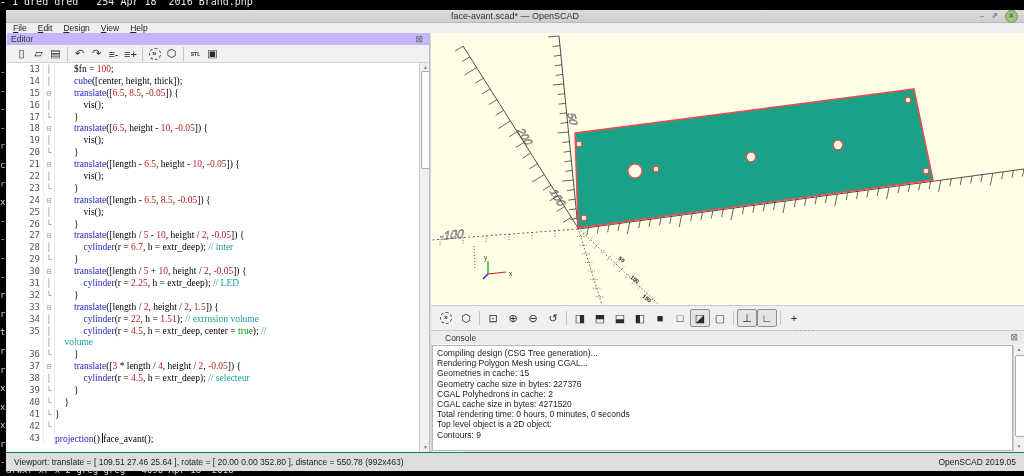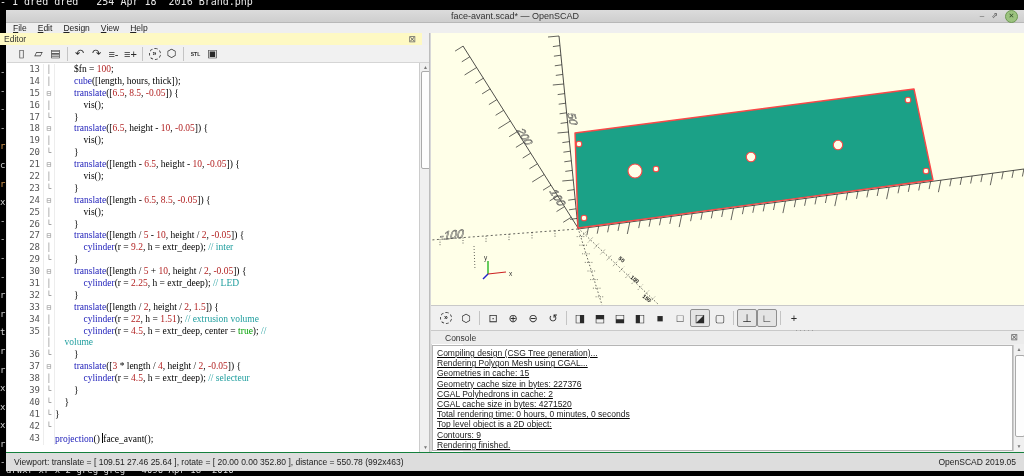--- a/index.html
+++ b/index.html
@@ -24,21 +24,21 @@
             font-size:9px;color:#333;}
   .winbtns{position:absolute;right:6px;top:0;height:12px;display:flex;align-items:center;gap:7px;}
   .wb{font-size:8px;color:#555;line-height:10px;}
   .wb-close{width:11px;height:11px;border-radius:50%;background:#9cc37f;border:1px solid #6f9a55;
             color:#33502a;font-size:7px;line-height:10px;text-align:center;}
   #menubar{left:6px;top:23px;width:1018px;height:10px;background:#efefef;display:flex;
            font-size:8.5px;color:#222;}
   .menu-item{padding:0 4px;margin-left:3px;display:inline-block;}
   .menu-item::first-letter{text-decoration:underline;}
   
-  #editor-header{left:0;top:33px;width:422px;height:12px;background:#fef9c3;font-size:8.5px;
+  #editor-header{left:7px;top:33px;width:422px;height:12px;background:#c4b5fd;font-size:8.5px;
                  color:#333;display:flex;align-items:center;}
   #editor-header .lbl{margin-left:4px;}
   .detach{position:absolute;right:6px;top:1px;color:#666;font-size:9px;}
   #editor-toolbar{left:7px;top:45px;width:422px;height:18px;background:#f1f1f1;
                   border-bottom:1px solid #d5d5d5;display:flex;align-items:center;padding-left:6px;box-sizing:border-box;}
   .tbtn{width:17px;height:16px;display:flex;align-items:center;justify-content:center;
         color:#2a2a2a;font-size:11px;}
   .tbtn.pressed{background:#e4e4e4;border:1px solid #8f8f8f;border-radius:2px;box-sizing:border-box;}
   .tsep{width:1px;height:14px;background:#c4c4c4;margin:0 3px;}
   .g-prev{border:1px dashed #444;border-radius:50%;width:10px;height:10px;font-size:7px;
@@ -70,21 +70,21 @@
   #viewport-toolbar{left:431px;top:305px;width:593px;height:26px;background:#f0f0f0;
       border-top:1px solid #c9c9c9;border-bottom:1px solid #c9c9c9;display:flex;align-items:center;
       padding-left:5px;box-sizing:border-box;}
   #viewport-toolbar .tbtn{width:20px;height:18px;font-size:11px;}
   #split-dots{left:795px;top:329px;width:40px;height:5px;color:#999;font-size:9px;line-height:3px;letter-spacing:1px;}
   
   #console-header{left:431px;top:331px;width:593px;height:13px;background:#ececec;font-size:8.5px;
                   color:#333;display:flex;align-items:center;}
   #console-header .lbl{margin-left:14px;}
   #console-body{left:432px;top:345px;width:581px;height:106px;background:#fff;border:1px solid #b5b5b5;
-                box-sizing:border-box;overflow:hidden;padding:2px 0 0 4px;text-decoration:underline;}
+                box-sizing:border-box;overflow:hidden;padding:2px 0 0 4px;}
   .con-line{font-size:8.5px;color:#222;height:10.2px;line-height:10.2px;white-space:pre;}
   
   #statusbar{left:6px;top:452px;width:1018px;height:19px;background:#dddddd;border-top:1px solid #15803d;
              display:flex;align-items:center;justify-content:space-between;font-size:8.5px;color:#222;
              box-sizing:border-box;padding:0 8px;}
 </style>
 </head>
 <body>
 
 <div id="term-top" class="abs">
@@ -176,35 +176,35 @@
     <span class="tbtn">
       <span class="g-stl">STL</span>
     </span>
     <span class="tbtn">
       <span>▣</span>
     </span>
   </div>
 
 <div id="code" class="abs">
     <div class="row"><span class="ln">13</span><span class="fold">│</span><span class="ct"><span class="tok-d">        $fn = </span><span class="tok-n">100</span><span class="tok-d">;</span></span></div>
-    <div class="row"><span class="ln">14</span><span class="fold">│</span><span class="ct"><span class="tok-d">        </span><span class="tok-k">cube</span><span class="tok-d">([length, hours, thick]);</span></span></div>
+    <div class="row"><span class="ln">14</span><span class="fold">│</span><span class="ct"><span class="tok-d">        </span><span class="tok-k">cube</span><span class="tok-d">([center, height, thick]);</span></span></div>
     <div class="row"><span class="ln">15</span><span class="fold">⊟</span><span class="ct"><span class="tok-d">        </span><span class="tok-k">translate</span><span class="tok-d">([</span><span class="tok-n">6.5</span><span class="tok-d">, </span><span class="tok-n">8.5</span><span class="tok-d">, </span><span class="tok-n">-0.05</span><span class="tok-d">]) {</span></span></div>
     <div class="row"><span class="ln">16</span><span class="fold">│</span><span class="ct"><span class="tok-d">            vis();</span></span></div>
     <div class="row"><span class="ln">17</span><span class="fold">└</span><span class="ct"><span class="tok-d">        }</span></span></div>
     <div class="row"><span class="ln">18</span><span class="fold">⊟</span><span class="ct"><span class="tok-d">        </span><span class="tok-k">translate</span><span class="tok-d">([</span><span class="tok-n">6.5</span><span class="tok-d">, height - </span><span class="tok-n">10</span><span class="tok-d">, </span><span class="tok-n">-0.05</span><span class="tok-d">]) {</span></span></div>
     <div class="row"><span class="ln">19</span><span class="fold">│</span><span class="ct"><span class="tok-d">            vis();</span></span></div>
     <div class="row"><span class="ln">20</span><span class="fold">└</span><span class="ct"><span class="tok-d">        }</span></span></div>
     <div class="row"><span class="ln">21</span><span class="fold">⊟</span><span class="ct"><span class="tok-d">        </span><span class="tok-k">translate</span><span class="tok-d">([length - </span><span class="tok-n">6.5</span><span class="tok-d">, height - </span><span class="tok-n">10</span><span class="tok-d">, </span><span class="tok-n">-0.05</span><span class="tok-d">]) {</span></span></div>
     <div class="row"><span class="ln">22</span><span class="fold">│</span><span class="ct"><span class="tok-d">            vis();</span></span></div>
     <div class="row"><span class="ln">23</span><span class="fold">└</span><span class="ct"><span class="tok-d">        }</span></span></div>
     <div class="row"><span class="ln">24</span><span class="fold">⊟</span><span class="ct"><span class="tok-d">        </span><span class="tok-k">translate</span><span class="tok-d">([length - </span><span class="tok-n">6.5</span><span class="tok-d">, </span><span class="tok-n">8.5</span><span class="tok-d">, </span><span class="tok-n">-0.05</span><span class="tok-d">]) {</span></span></div>
     <div class="row"><span class="ln">25</span><span class="fold">│</span><span class="ct"><span class="tok-d">            vis();</span></span></div>
     <div class="row"><span class="ln">26</span><span class="fold">└</span><span class="ct"><span class="tok-d">        }</span></span></div>
     <div class="row"><span class="ln">27</span><span class="fold">⊟</span><span class="ct"><span class="tok-d">        </span><span class="tok-k">translate</span><span class="tok-d">([length / </span><span class="tok-n">5</span><span class="tok-d"> - </span><span class="tok-n">10</span><span class="tok-d">, height / </span><span class="tok-n">2</span><span class="tok-d">, </span><span class="tok-n">-0.05</span><span class="tok-d">]) {</span></span></div>
-    <div class="row"><span class="ln">28</span><span class="fold">│</span><span class="ct"><span class="tok-d">            </span><span class="tok-k">cylinder</span><span class="tok-d">(r = </span><span class="tok-n">9.2</span><span class="tok-d">, h = extr_deep); </span><span class="tok-c">// inter</span></span></div>
+    <div class="row"><span class="ln">28</span><span class="fold">│</span><span class="ct"><span class="tok-d">            </span><span class="tok-k">cylinder</span><span class="tok-d">(r = </span><span class="tok-n">6.7</span><span class="tok-d">, h = extr_deep); </span><span class="tok-c">// inter</span></span></div>
     <div class="row"><span class="ln">29</span><span class="fold">└</span><span class="ct"><span class="tok-d">        }</span></span></div>
     <div class="row"><span class="ln">30</span><span class="fold">⊟</span><span class="ct"><span class="tok-d">        </span><span class="tok-k">translate</span><span class="tok-d">([length / </span><span class="tok-n">5</span><span class="tok-d"> + </span><span class="tok-n">10</span><span class="tok-d">, height / </span><span class="tok-n">2</span><span class="tok-d">, </span><span class="tok-n">-0.05</span><span class="tok-d">]) {</span></span></div>
     <div class="row"><span class="ln">31</span><span class="fold">│</span><span class="ct"><span class="tok-d">            </span><span class="tok-k">cylinder</span><span class="tok-d">(r = </span><span class="tok-n">2.25</span><span class="tok-d">, h = extr_deep); </span><span class="tok-c">// LED</span></span></div>
     <div class="row"><span class="ln">32</span><span class="fold">└</span><span class="ct"><span class="tok-d">        }</span></span></div>
     <div class="row"><span class="ln">33</span><span class="fold">⊟</span><span class="ct"><span class="tok-d">        </span><span class="tok-k">translate</span><span class="tok-d">([length / </span><span class="tok-n">2</span><span class="tok-d">, height / </span><span class="tok-n">2</span><span class="tok-d">, </span><span class="tok-n">1.5</span><span class="tok-d">]) {</span></span></div>
     <div class="row"><span class="ln">34</span><span class="fold">│</span><span class="ct"><span class="tok-d">            </span><span class="tok-k">cylinder</span><span class="tok-d">(r = </span><span class="tok-n">22</span><span class="tok-d">, h = </span><span class="tok-n">1.51</span><span class="tok-d">); </span><span class="tok-c">// extrusion volume</span></span></div>
     <div class="row"><span class="ln">35</span><span class="fold">│</span><span class="ct"><span class="tok-d">            </span><span class="tok-k">cylinder</span><span class="tok-d">(r = </span><span class="tok-n">4.5</span><span class="tok-d">, h = extr_deep, center = </span><span class="tok-t">true</span><span class="tok-d">); </span><span class="tok-c">// </span></span></div>
     <div class="row"><span class="ln"></span><span class="fold">│</span><span class="ct"><span class="tok-c">    volume</span></span></div>
     <div class="row"><span class="ln">36</span><span class="fold">└</span><span class="ct"><span class="tok-d">        }</span></span></div>
     <div class="row"><span class="ln">37</span><span class="fold">⊟</span><span class="ct"><span class="tok-d">        </span><span class="tok-k">translate</span><span class="tok-d">([</span><span class="tok-n">3</span><span class="tok-d"> * length / </span><span class="tok-n">4</span><span class="tok-d">, height / </span><span class="tok-n">2</span><span class="tok-d">, </span><span class="tok-n">-0.05</span><span class="tok-d">]) {</span></span></div>
@@ -431,21 +431,20 @@
 <div id="console-body" class="abs">
     <div class="con-line">Compiling design (CSG Tree generation)...</div>
     <div class="con-line">Rendering Polygon Mesh using CGAL...</div>
     <div class="con-line">Geometries in cache: 15</div>
     <div class="con-line">Geometry cache size in bytes: 227376</div>
     <div class="con-line">CGAL Polyhedrons in cache: 2</div>
     <div class="con-line">CGAL cache size in bytes: 4271520</div>
     <div class="con-line">Total rendering time: 0 hours, 0 minutes, 0 seconds</div>
     <div class="con-line">Top level object is a 2D object:</div>
     <div class="con-line">Contours: 9</div>
-    <div class="con-line">Rendering finished.</div>
   </div>
 
 <div id="con-scroll" class="abs sb">
   <div class="ar">▲</div>
   <div class="thumb" style="top:10px;height:80px;"></div>
   <div class="ar" style="position:absolute;bottom:0;width:100%;">▼</div>
 </div>
 
 <div id="statusbar" class="abs">
   <span>Viewport: translate = [ 109.51 27.46 25.64 ], rotate = [ 20.00 0.00 352.80 ], distance = 550.78 (992x463)</span>

